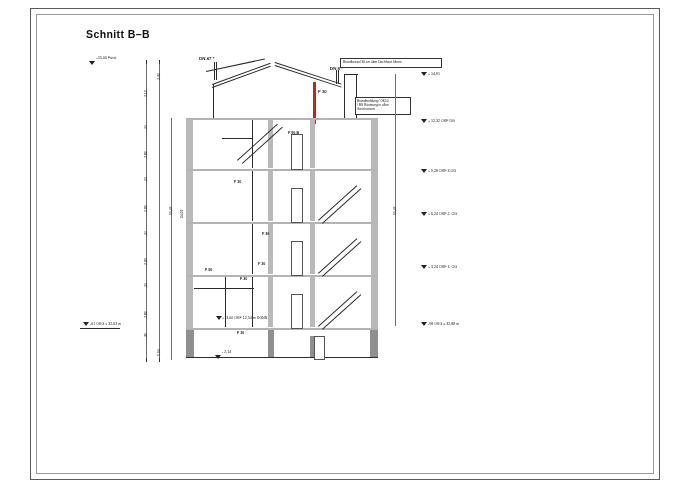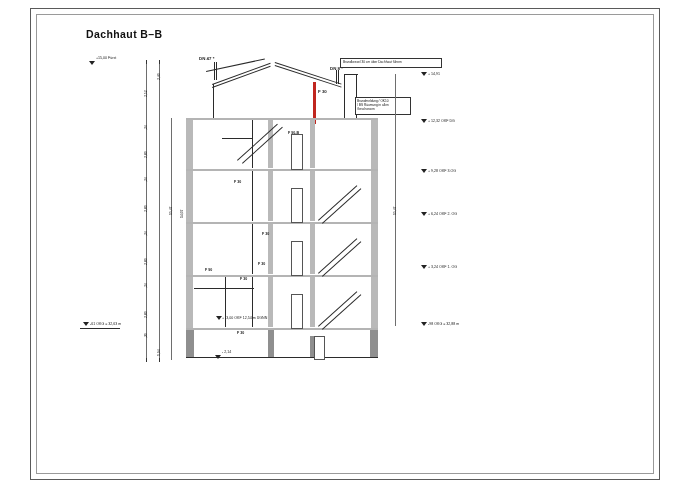--- a/index.html
+++ b/index.html
@@ -26,21 +26,21 @@
   .dimtick{position:absolute;width:0.6px;height:4px;background:#333;}
 </style>
 </head>
 <body>
 
 <div id="sheet">
 
   <div class="frame"></div>
   <div class="frame-inner"></div>
 
-  <div class="title">Dachhaut B–B</div>
+  <div class="title">Schnitt B–B</div>
 
   <div class="lbl" style="left:96px;top:56px;">+15,00 Fürst</div>
   <div class="tri" style="left:89px;top:61px;"></div>
 
   <div class="lbl b" style="left:199px;top:56px;">DN 47 *</div>
   <div class="lbl b" style="left:330px;top:66px;">DN 8 *</div>
   <div class="box" style="left:340px;top:58px;width:100px;height:8px;"></div>
   <div class="note" style="left:343px;top:60px;">Brandkessel 30 cm über Dachhaut führen</div>
 
   <div class="ln vl" style="left:214px;top:62px;height:18px;"></div>

